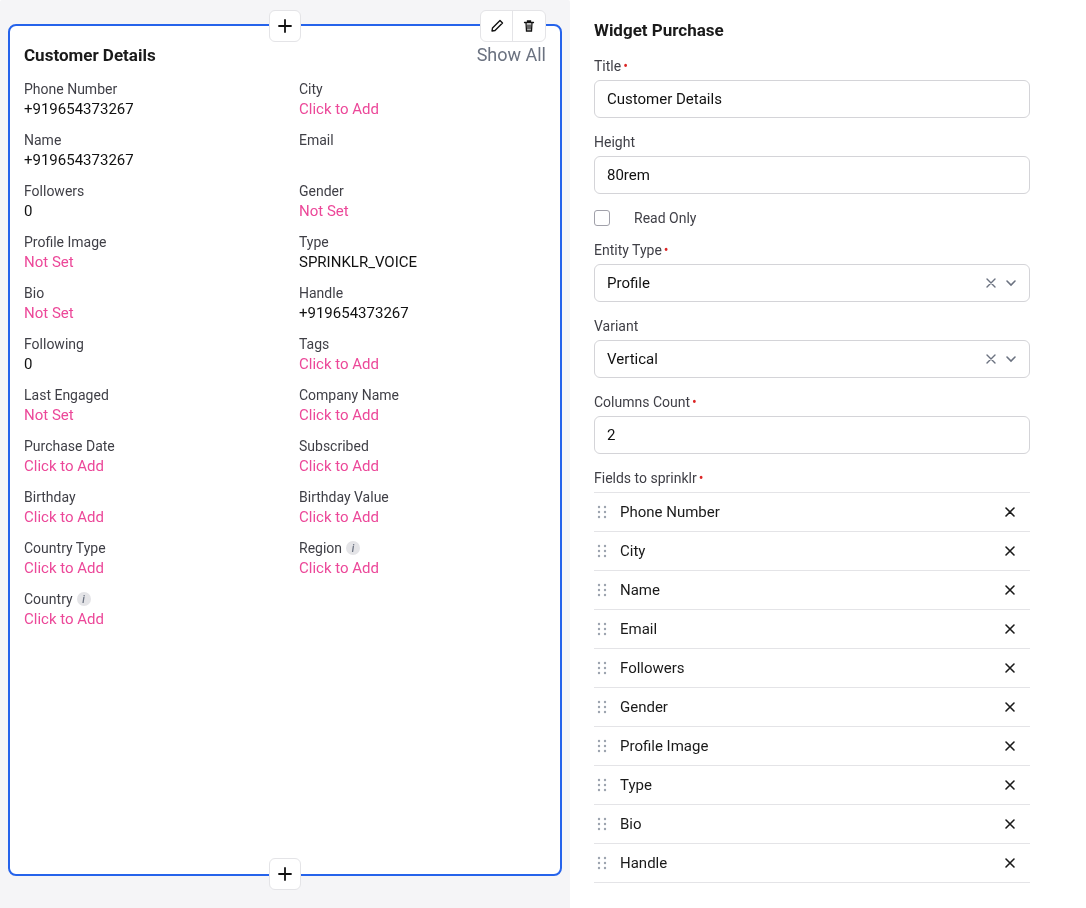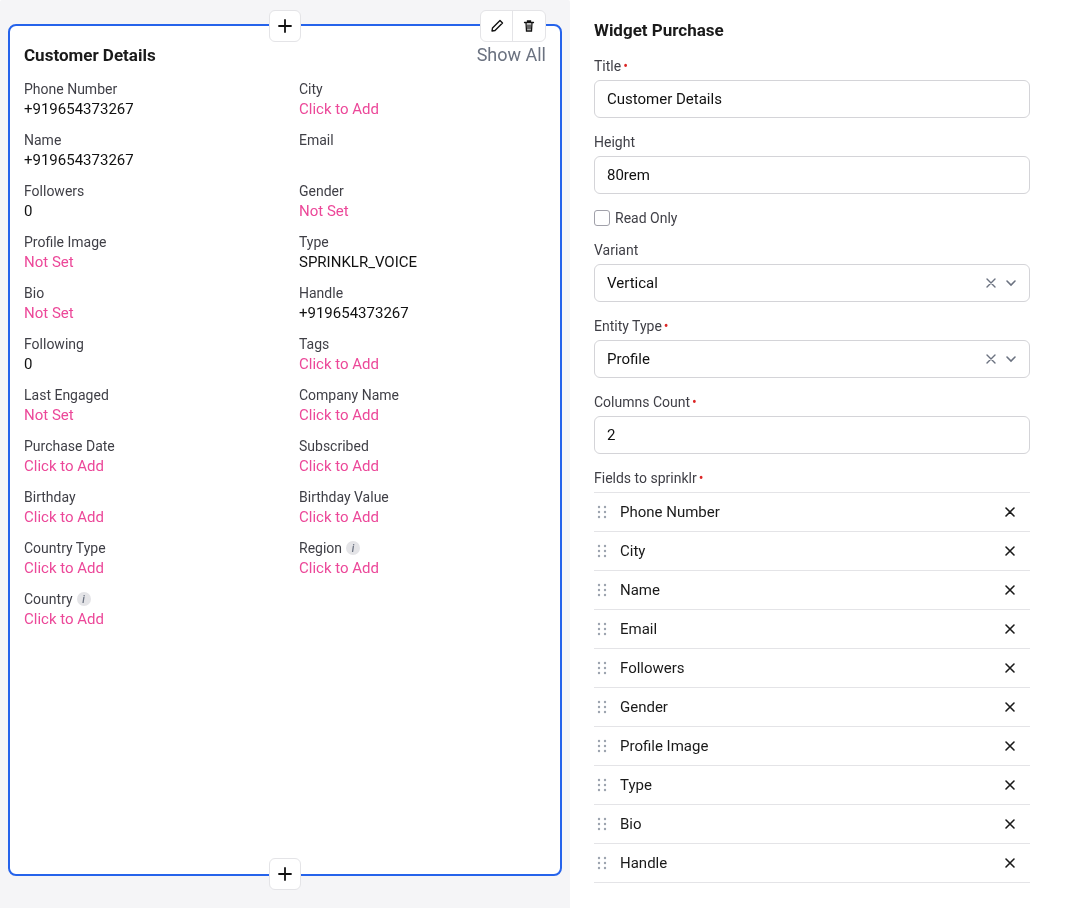--- a/index.html
+++ b/index.html
@@ -142,21 +142,21 @@
     .form-select {
       display: flex;
       justify-content: space-between;
       align-items: center;
       cursor: pointer;
     }
     .select-controls { display: flex; gap: 8px; align-items: center; color: #6b7280; }
     .checkbox-row {
       display: flex;
       align-items: center;
-      gap: 5px;
+      gap: 24px;
       margin-bottom: 16px;
     }
     .checkbox-box {
       width: 16px; height: 16px;
       border: 1.5px solid #a1a1aa;
       border-radius: 3px;
       background: #fff;
     }
     .checkbox-label { font-size: 14px; color: #3f3f46; }
     .field-list {
@@ -263,50 +263,50 @@
       <label class="form-label">Height</label>
       <input class="form-input" value="80rem" style="">
     </div>
 
     <div class="checkbox-row">
       <div class="checkbox-box"></div>
       <span class="checkbox-label">Read Only</span>
     </div>
 
     <div class="form-group">
+      <label class="form-label"><span>Entity Type</span><span class="req">•</span></label>
+      <div class="form-select">
+        <span>Profile</span>
+        <span class="select-controls">
+          <svg width="12" height="12" viewBox="0 0 12 12">
+              <path d="M2 2l8 8M10 2l-8 8" stroke="#6b7280" stroke-width="1.4" stroke-linecap="round"></path>
+            </svg>
+          <svg width="12" height="12" viewBox="0 0 12 12">
+              <path d="M2 4l4 4 4-4" stroke="#6b7280" stroke-width="1.6" fill="none" stroke-linecap="round"></path>
+            </svg>
+        </span>
+      </div>
+    </div>
+
+    <div class="form-group">
       <label class="form-label">Variant</label>
       <div class="form-select">
         <span>Vertical</span>
         <span class="select-controls">
           <svg width="12" height="12" viewBox="0 0 12 12">
               <path d="M2 2l8 8M10 2l-8 8" stroke="#6b7280" stroke-width="1.4" stroke-linecap="round"></path>
             </svg>
           <svg width="12" height="12" viewBox="0 0 12 12">
               <path d="M2 4l4 4 4-4" stroke="#6b7280" stroke-width="1.6" fill="none" stroke-linecap="round"></path>
             </svg>
         </span>
       </div>
     </div>
 
     <div class="form-group">
-      <label class="form-label"><span>Entity Type</span><span class="req">•</span></label>
-      <div class="form-select">
-        <span>Profile</span>
-        <span class="select-controls">
-          <svg width="12" height="12" viewBox="0 0 12 12">
-              <path d="M2 2l8 8M10 2l-8 8" stroke="#6b7280" stroke-width="1.4" stroke-linecap="round"></path>
-            </svg>
-          <svg width="12" height="12" viewBox="0 0 12 12">
-              <path d="M2 4l4 4 4-4" stroke="#6b7280" stroke-width="1.6" fill="none" stroke-linecap="round"></path>
-            </svg>
-        </span>
-      </div>
-    </div>
-
-    <div class="form-group">
       <label class="form-label"><span>Columns Count</span><span class="req">•</span></label>
       <input class="form-input" value="2" style="">
     </div>
 
     <div class="form-group">
       <label class="form-label"><span>Fields to sprinklr</span><span class="req">•</span></label>
       <div class="field-list" id="field-list">
           <div class="field-list-item">
             <span class="drag-handle">
               <svg width="10" height="14" viewBox="0 0 10 14">

